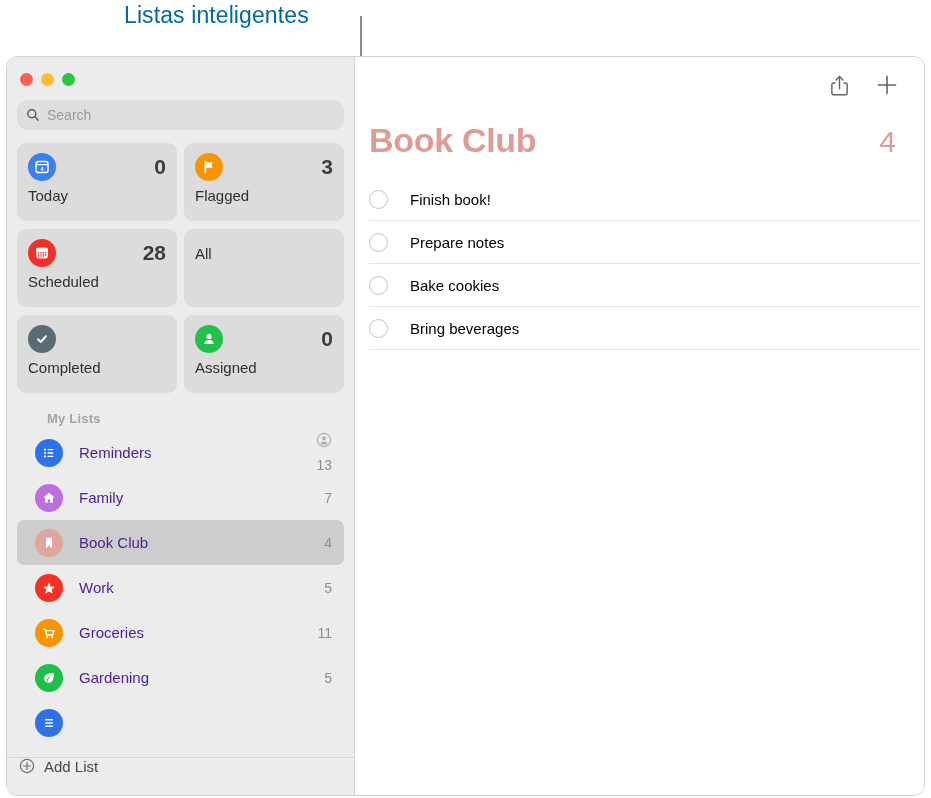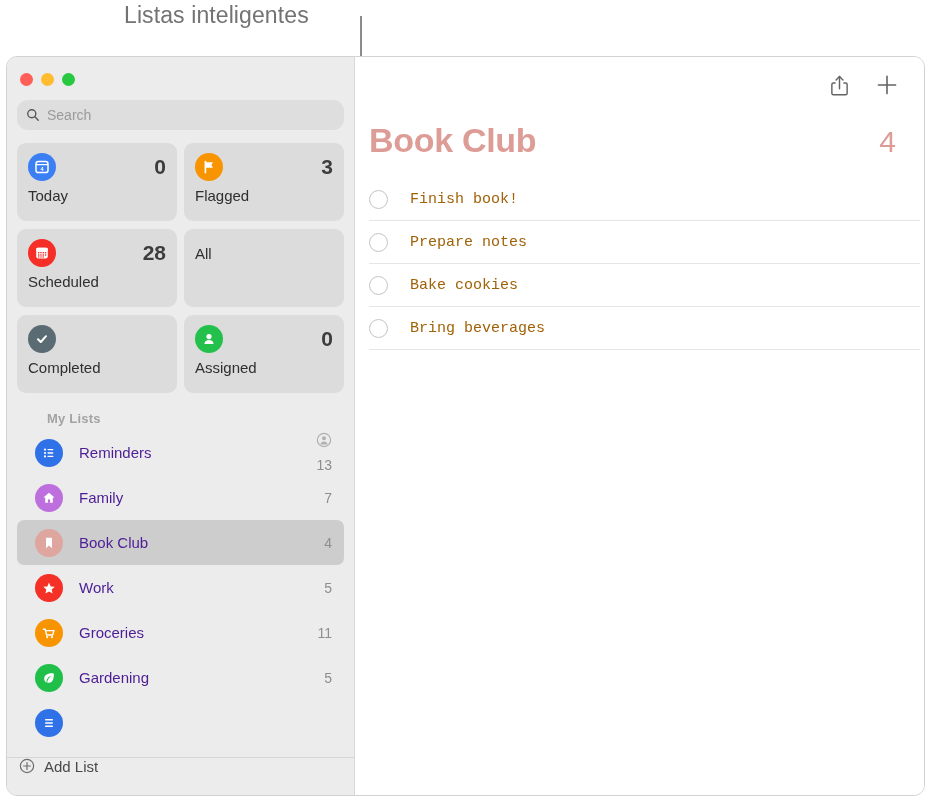--- a/index.html
+++ b/index.html
@@ -7,21 +7,21 @@
     width: 931px; height: 798px;
     background: #ffffff;
     font-family: "Liberation Sans", sans-serif;
     overflow: hidden;
   }
   #root { position: relative; width: 931px; height: 798px; }
 
   
   .callout-label {
     position: absolute; left: 124px; top: 2px;
-    font-size: 23px; color: #737373; letter-spacing: .1px;
+    font-size: 23px; color: #0369a1; letter-spacing: .1px;
     white-space: nowrap;
   }
   .callout-stem {
     position: absolute; left: 360px; top: 16px;
     width: 2px; height: 288px; background: #8b8b8b;
   }
   .callout-stem-foot {
     position: absolute; left: 346px; top: 302px;
     width: 16px; height: 2px; background: #8b8b8b;
   }
@@ -117,21 +117,21 @@
 
   .reminders { margin-top: 18px; padding-left: 14px; padding-right: 4px; }
   .rem-row {
     height: 43px; display: flex; align-items: center;
     border-bottom: 1px solid #e6e6e6;
   }
   .rem-circle {
     width: 19px; height: 19px; border-radius: 50%;
     border: 1.4px solid #c4c4c4; flex: none;
   }
-  .rem-text { font-size: 15px; color: #a16207; margin-left: 22px; font-family: Liberation Mono, monospace; }
+  .rem-text { font-size: 15px; color: #000000; margin-left: 22px; }
 </style>
 </head>
 <body>
 
 <div id="root">
 
   <div class="callout-label">Listas inteligentes</div>
   <div class="callout-stem"></div>
   <div class="callout-stem-foot"></div>
   <div class="bracket"></div>

